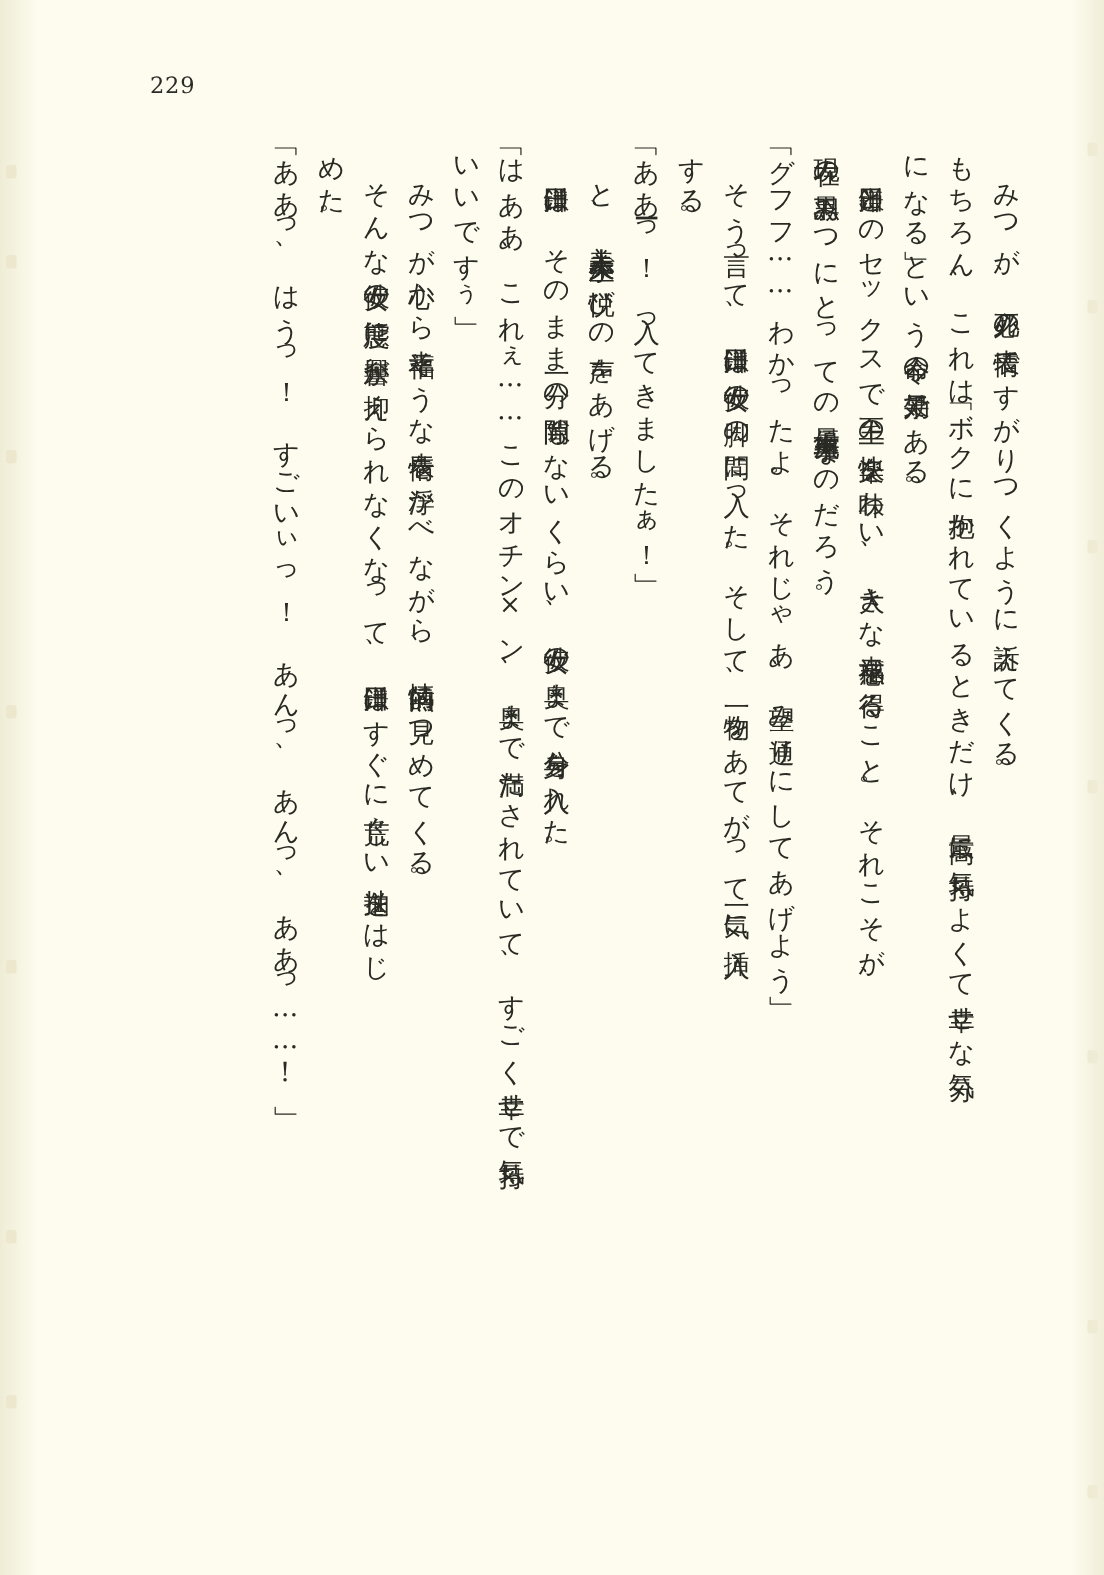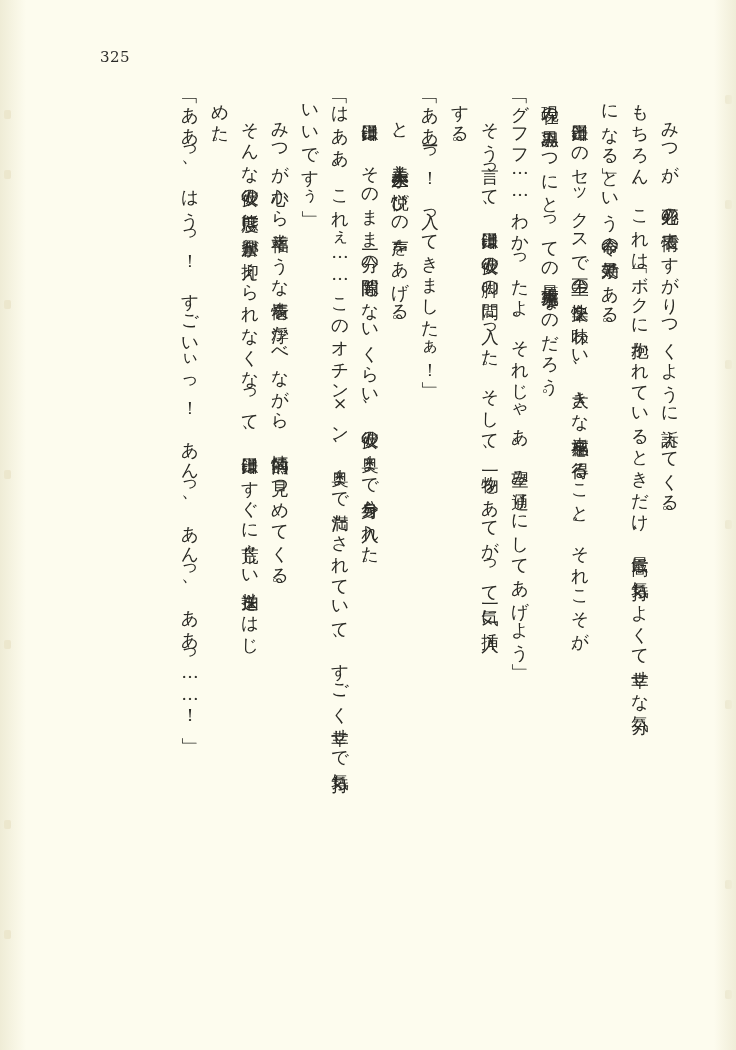--- a/index.html
+++ b/index.html
@@ -110,21 +110,21 @@
   <div class="marks-right">
       <div class="mark" style="top: 95px; right: 0px;"></div>
       <div class="mark" style="top: 200px; right: 0px;"></div>
       <div class="mark" style="top: 360px; right: 0px;"></div>
       <div class="mark" style="top: 520px; right: 0px;"></div>
       <div class="mark" style="top: 700px; right: 0px;"></div>
       <div class="mark" style="top: 880px; right: 0px;"></div>
       <div class="mark" style="top: 990px; right: 0px;"></div>
     </div>
 
-  <div class="page-number">325</div>
+  <div class="page-number">229</div>
 
   <div class="body-text">
     <div class="line indent">みつが、必死の表情ですがりつくように訴えてくる。</div>
     <div class="line">もちろん、これは「ボクに抱かれているときだけ、最高に気持ちよくて幸せな気分</div>
     <div class="line">になる」という命令の効果である。</div>
     <div class="line indent">鎌田とのセックスで至上の快楽を味わい、大きな幸福感を得ること。それこそが、</div>
     <div class="line">現在の黒羽みつにとっての最優先事項なのだろう。</div>
     <div class="line">「グフフ……わかったよ。それじゃあ、望み通りにしてあげよう」</div>
     <div class="line indent">そう言って、鎌田は彼女の脚の間に入った。そして、一物をあてがって一気に挿入</div>
     <div class="line">する。</div>

